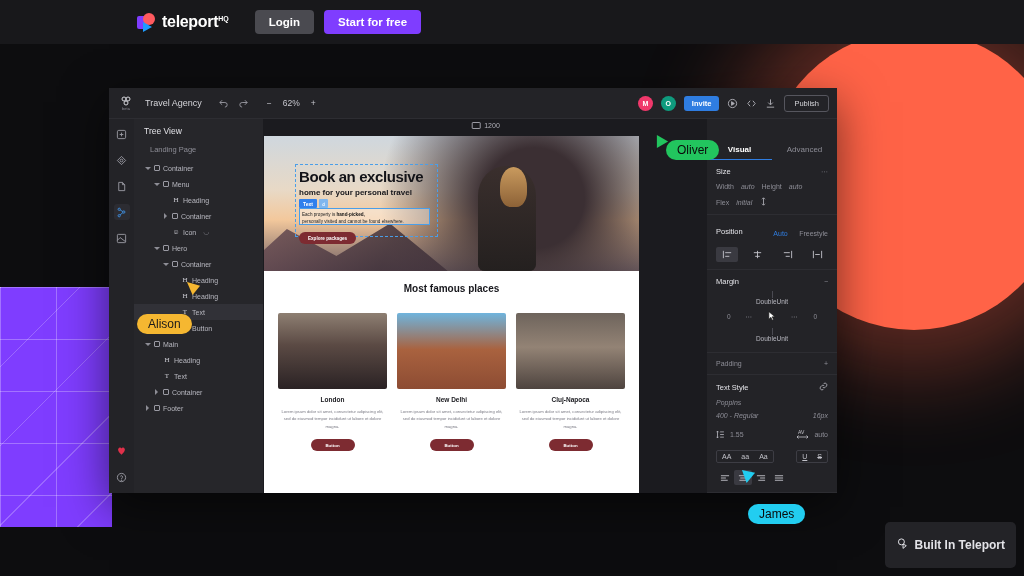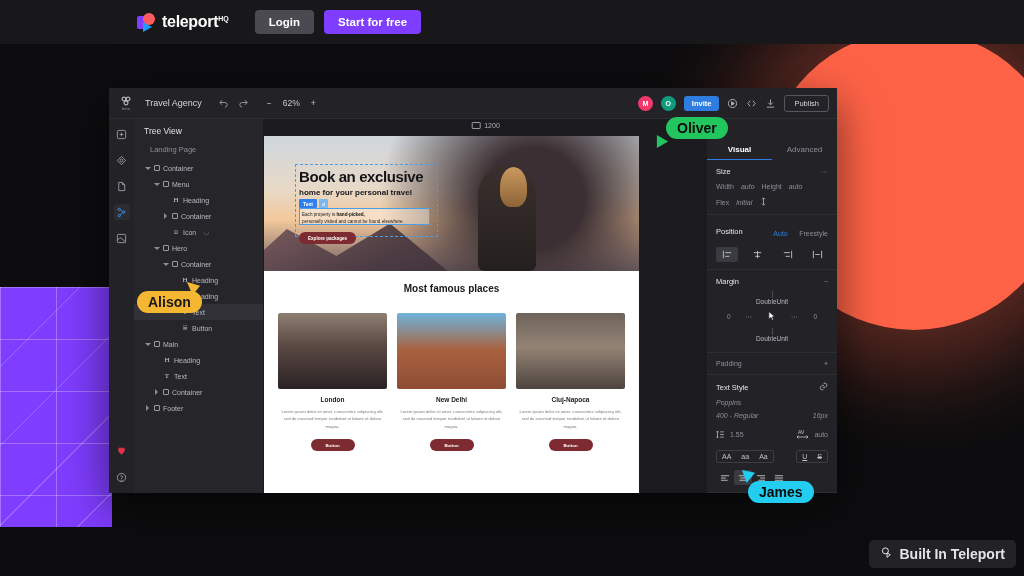--- a/index.html
+++ b/index.html
@@ -288,37 +288,37 @@
   .marg-dots{ color:#6e6e77; font-size:6.5px; letter-spacing:1px; }
   .vbar{ width:1px;height:7px;background:#4a4a52;margin:0 auto; }
   .ts-row{ display:flex;align-items:center;justify-content:space-between;
            margin-top:6px; }
   .case-row{ display:flex; justify-content:space-between; margin-top:7px; }
   .case-grp{ display:flex; border:1px solid #3d3d44; border-radius:2px; }
   .case-b{ padding:2px 5px; font-size:7px; color:#c2c2c9; }
 
   
   .cursor-lbl{
-    position:absolute; font-size:14px; font-weight:700;
-    padding:3px 11px; border-radius:11px; z-index:60; white-space:nowrap;
+    position:absolute; font-size:12px; font-weight:400;
+    padding:3px 11px; border-radius:11px; z-index:60; white-space:nowrap;margin-top:23px;
   }
   .cl-oliver{ background:#22c55e; color:#0a0a0a; left:666px; top:117px; }
   .cl-alison{ background:#f5b731; color:#1a1a1a; left:137px; top:291px; }
   .cl-james { background:#22cdf0; color:#0a0a0a; left:748px; top:481px; }
   .ptr{ position:absolute; z-index:59; }
   .ptr-oliver{ left:655px; top:134px; }
   .ptr-alison{ left:186px; top:281px; }
   .ptr-james{ left:741px; top:469px; }
 
   
   .built{
     position:absolute; right:8px; bottom:8px; z-index:60;
     display:flex; align-items:center; gap:6px;
-    background:#232327; border-radius:5px; padding:6px 11px;
-    color:#e3e3e8; font-size:14px; font-weight:600;
+    background:#232327; border-radius:5px; padding:15px 11px;
+    color:#e3e3e8; font-size:12px; font-weight:600;
   }
 </style>
 </head>
 <body>
 
 <div id="bg">
   <div class="orange-glow"></div>
   <div class="purple-grid"></div>
   <div class="topbar-mask"></div>
   <div class="bottom-mask"></div>

